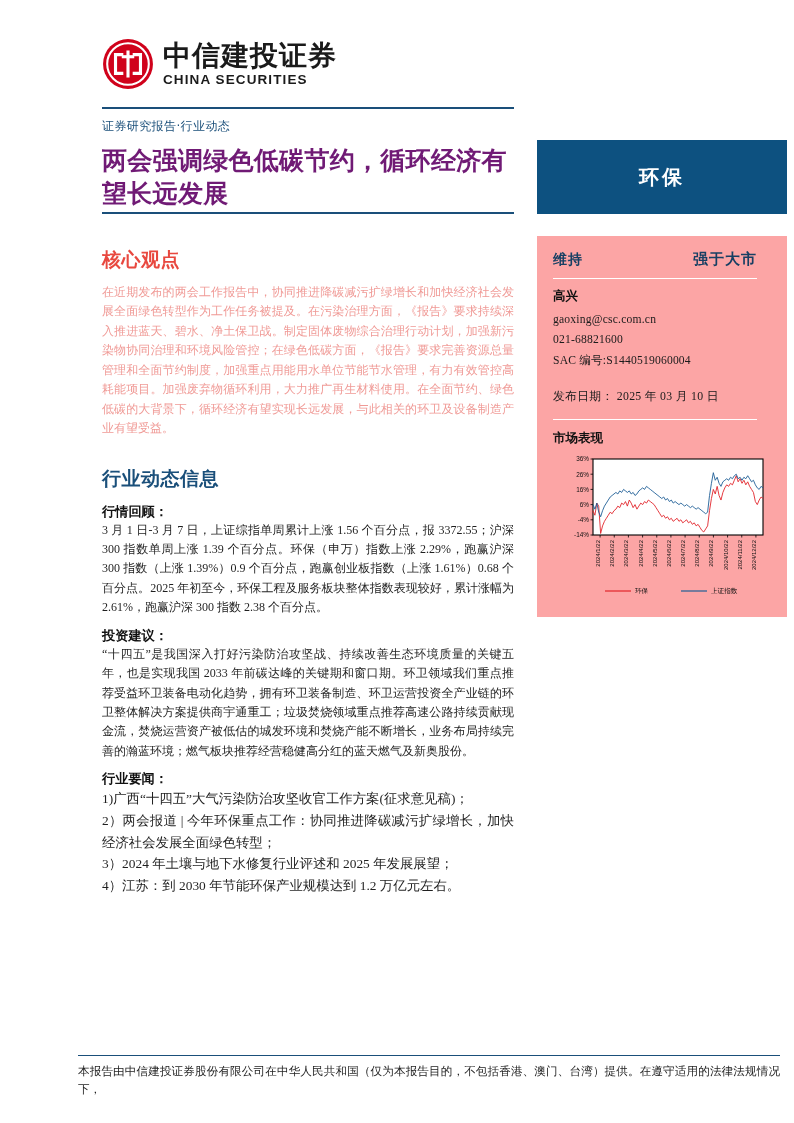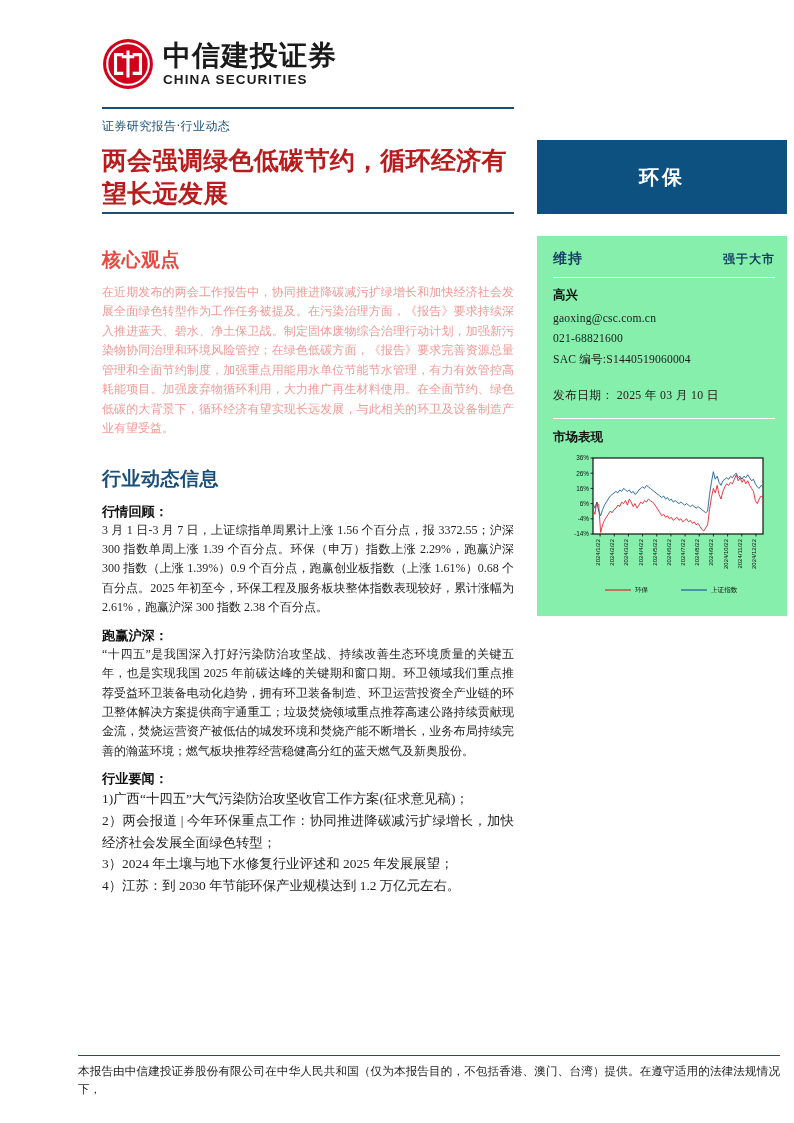--- a/index.html
+++ b/index.html
@@ -45,21 +45,21 @@
     font-size: 12px;
     color: #1a4f7a;
     letter-spacing: 0.4px;
   }
 
   .doc-title {
     margin-top: 9px;
     font-family: "DejaVu Sans", "Liberation Sans", sans-serif;
     font-size: 25px;
     font-weight: bold;
-    color: #b91c1c;
+    color: #701a75;
     line-height: 1.32;
     letter-spacing: 0.3px;
   }
   .title-rule {
     margin-top: 2px;
     border-top: 2px solid #1a4f7a;
     width: 412px;
   }
 
   .sec-heading {
@@ -110,35 +110,35 @@
   }
   .sector-banner span {
     font-family: "DejaVu Sans", "Liberation Sans", sans-serif;
     color: #ffffff;
     font-size: 20px;
     font-weight: bold;
     letter-spacing: 3px;
   }
   .info-panel {
     margin-top: 22px;
-    background: #86efac;
-    padding: 14px 12px 16px 16px;
+    background: #fca5a5;
+    padding: 14px 30px 16px 16px;
   }
   .rating-row {
     display: flex; align-items: baseline; justify-content: space-between;
     padding-bottom: 9px;
   }
   .rating-keep {
     font-family: "DejaVu Sans", "Liberation Sans", sans-serif;
     font-size: 14px; font-weight: bold; color: #173f63;
     letter-spacing: 1px;
   }
   .rating-value {
     font-family: "DejaVu Sans", "Liberation Sans", sans-serif;
-    font-size: 12px; font-weight: bold; color: #173f63;
+    font-size: 15px; font-weight: bold; color: #173f63;
     letter-spacing: 1px;
   }
   .panel-rule { border-top: 1px solid #ffffff; }
 
   .analyst-block { padding-top: 9px; }
   .analyst-name {
     font-family: "DejaVu Sans", "Liberation Sans", sans-serif;
     font-size: 12.5px; font-weight: bold; color: #111;
     margin-bottom: 5px;
   }
@@ -208,22 +208,22 @@
     <div class="title-rule"></div>
 
     <div class="sec-heading red">核心观点</div>
     <div class="body-para red">在近期发布的两会工作报告中，协同推进降碳减污扩绿增长和加快经济社会发展全面绿色转型作为工作任务被提及。在污染治理方面，《报告》要求持续深入推进蓝天、碧水、净土保卫战。制定固体废物综合治理行动计划，加强新污染物协同治理和环境风险管控；在绿色低碳方面，《报告》要求完善资源总量管理和全面节约制度，加强重点用能用水单位节能节水管理，有力有效管控高耗能项目。加强废弃物循环利用，大力推广再生材料使用。在全面节约、绿色低碳的大背景下，循环经济有望实现长远发展，与此相关的环卫及设备制造产业有望受益。</div>
 
     <div class="sec-heading blue">行业动态信息</div>
 
     <div class="sub-label first">行情回顾：</div>
     <div class="body-para dark">3 月 1 日-3 月 7 日，上证综指单周累计上涨 1.56 个百分点，报 3372.55；沪深 300 指数单周上涨 1.39 个百分点。环保（申万）指数上涨 2.29%，跑赢沪深 300 指数（上涨 1.39%）0.9 个百分点，跑赢创业板指数（上涨 1.61%）0.68 个百分点。2025 年初至今，环保工程及服务板块整体指数表现较好，累计涨幅为 2.61%，跑赢沪深 300 指数 2.38 个百分点。</div>
 
-    <div class="sub-label">跑赢沪深：</div>
-    <div class="body-para dark">“十四五”是我国深入打好污染防治攻坚战、持续改善生态环境质量的关键五年，也是实现我国 2025 年前碳达峰的关键期和窗口期。环卫领域我们重点推荐受益环卫装备电动化趋势，拥有环卫装备制造、环卫运营投资全产业链的环卫整体解决方案提供商宇通重工；垃圾焚烧领域重点推荐高速公路持续贡献现金流，焚烧运营资产被低估的城发环境和焚烧产能不断增长，业务布局持续完善的瀚蓝环境；燃气板块推荐经营稳健高分红的蓝天燃气及新奥股份。</div>
+    <div class="sub-label">投资建议：</div>
+    <div class="body-para dark">“十四五”是我国深入打好污染防治攻坚战、持续改善生态环境质量的关键五年，也是实现我国 2033 年前碳达峰的关键期和窗口期。环卫领域我们重点推荐受益环卫装备电动化趋势，拥有环卫装备制造、环卫运营投资全产业链的环卫整体解决方案提供商宇通重工；垃圾焚烧领域重点推荐高速公路持续贡献现金流，焚烧运营资产被低估的城发环境和焚烧产能不断增长，业务布局持续完善的瀚蓝环境；燃气板块推荐经营稳健高分红的蓝天燃气及新奥股份。</div>
 
     <div class="sub-label">行业要闻：</div>
     <div class="list-line">1)广西“十四五”大气污染防治攻坚收官工作方案(征求意见稿)；</div>
     <div class="list-line">2）两会报道 | 今年环保重点工作：协同推进降碳减污扩绿增长，加快经济社会发展全面绿色转型；</div>
     <div class="list-line">3）2024 年土壤与地下水修复行业评述和 2025 年发展展望；</div>
     <div class="list-line">4）江苏：到 2030 年节能环保产业规模达到 1.2 万亿元左右。</div>
   </div>
 
   <div class="right-col">
 

